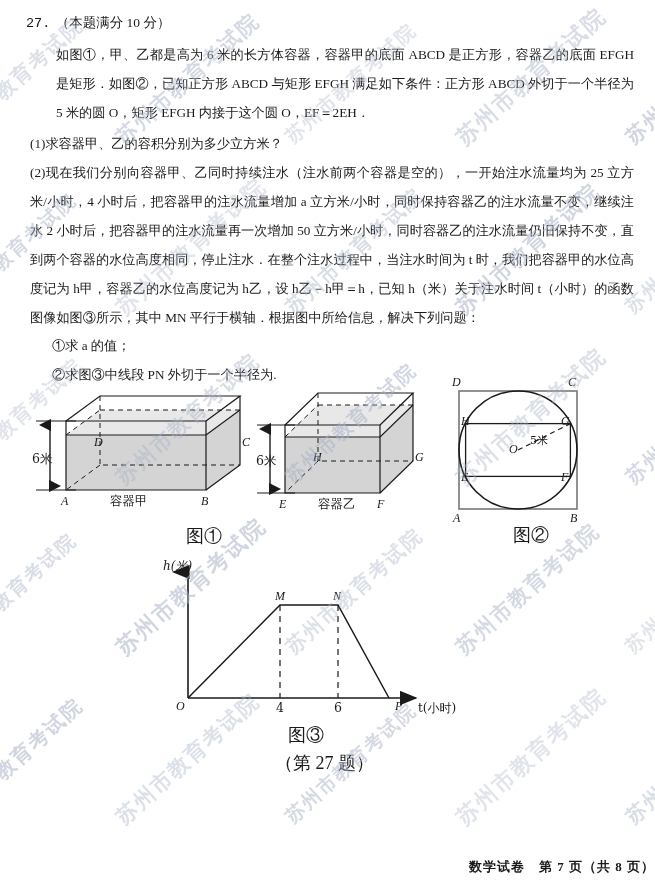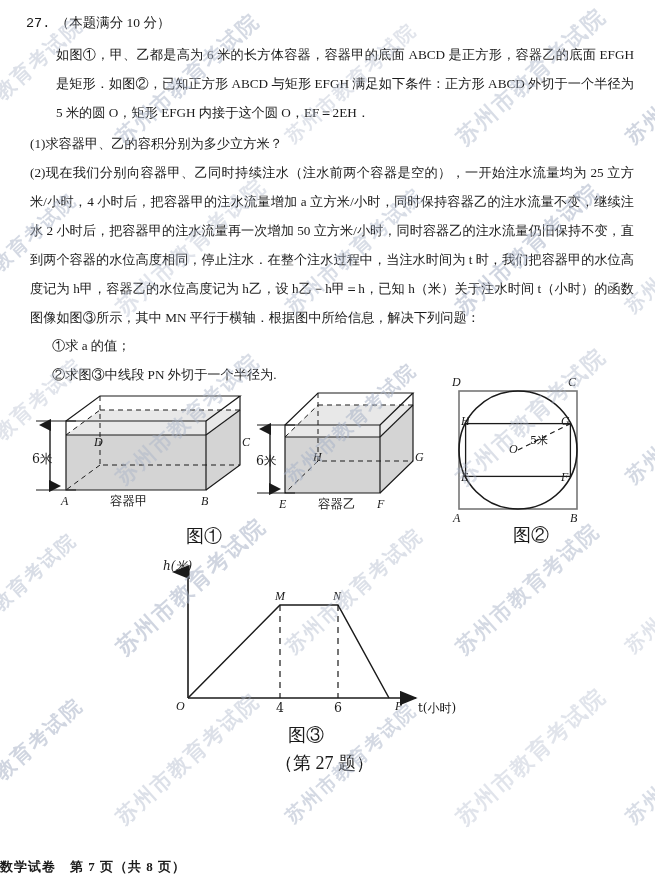--- a/index.html
+++ b/index.html
@@ -89,21 +89,21 @@
     z-index: 4;
     white-space: nowrap;
     font-family: "DejaVu Serif", "Liberation Serif", serif;
   }
 
   .footer {
     position: absolute;
     left: 0;
     right: 0;
     top: 858px;
-    text-align: left;
+    text-align: right;
     font-size: 13px;
     font-weight: 700;
     letter-spacing: 1px;
     z-index: 3;
   }
 </style>
 </head>
 <body>
 
 <div id="watermark-layer">

